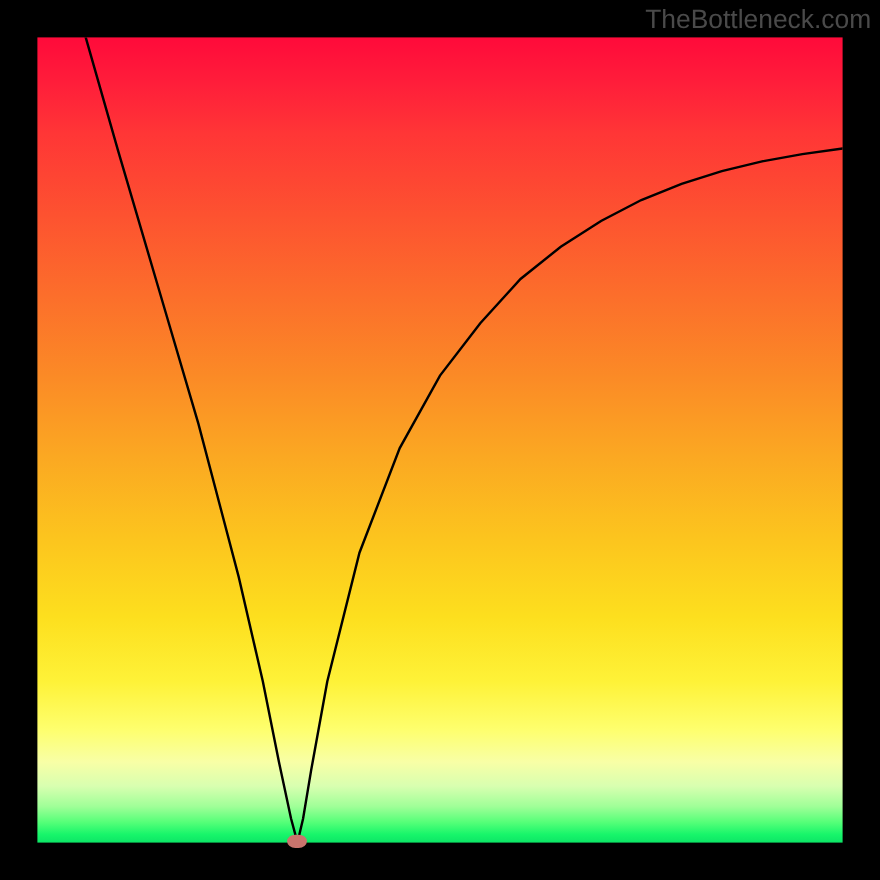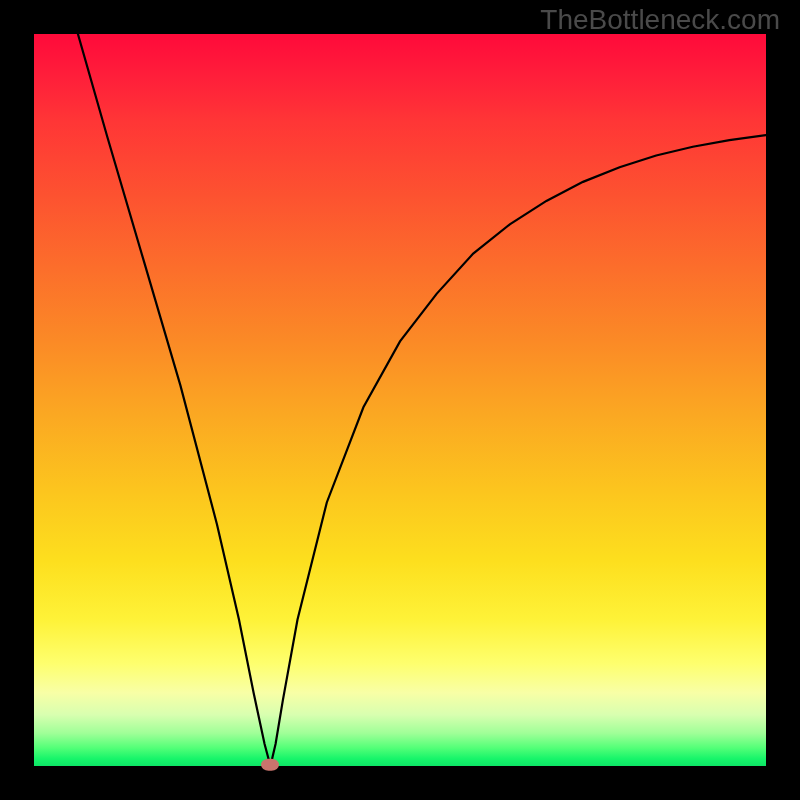--- a/index.html
+++ b/index.html
@@ -6,23 +6,23 @@
   html, body { width: 800px; height: 800px; overflow: hidden; }
   .outer {
     width: 800px;
     height: 800px;
     background: #000;
     position: relative;
   }
   .watermark {
     position: absolute;
     top: 4px;
-    right: 20px;
+    right: 8px;
     font-family: Arial, Helvetica, sans-serif;
-    font-size: 28px;
+    font-size: 24px;
     font-weight: 500;
     color: #4a4a4a;
     z-index: 5;
   }
   .plot {
     position: absolute;
     left: 34px;
     top: 34px;
     width: 732px;
     height: 732px;

